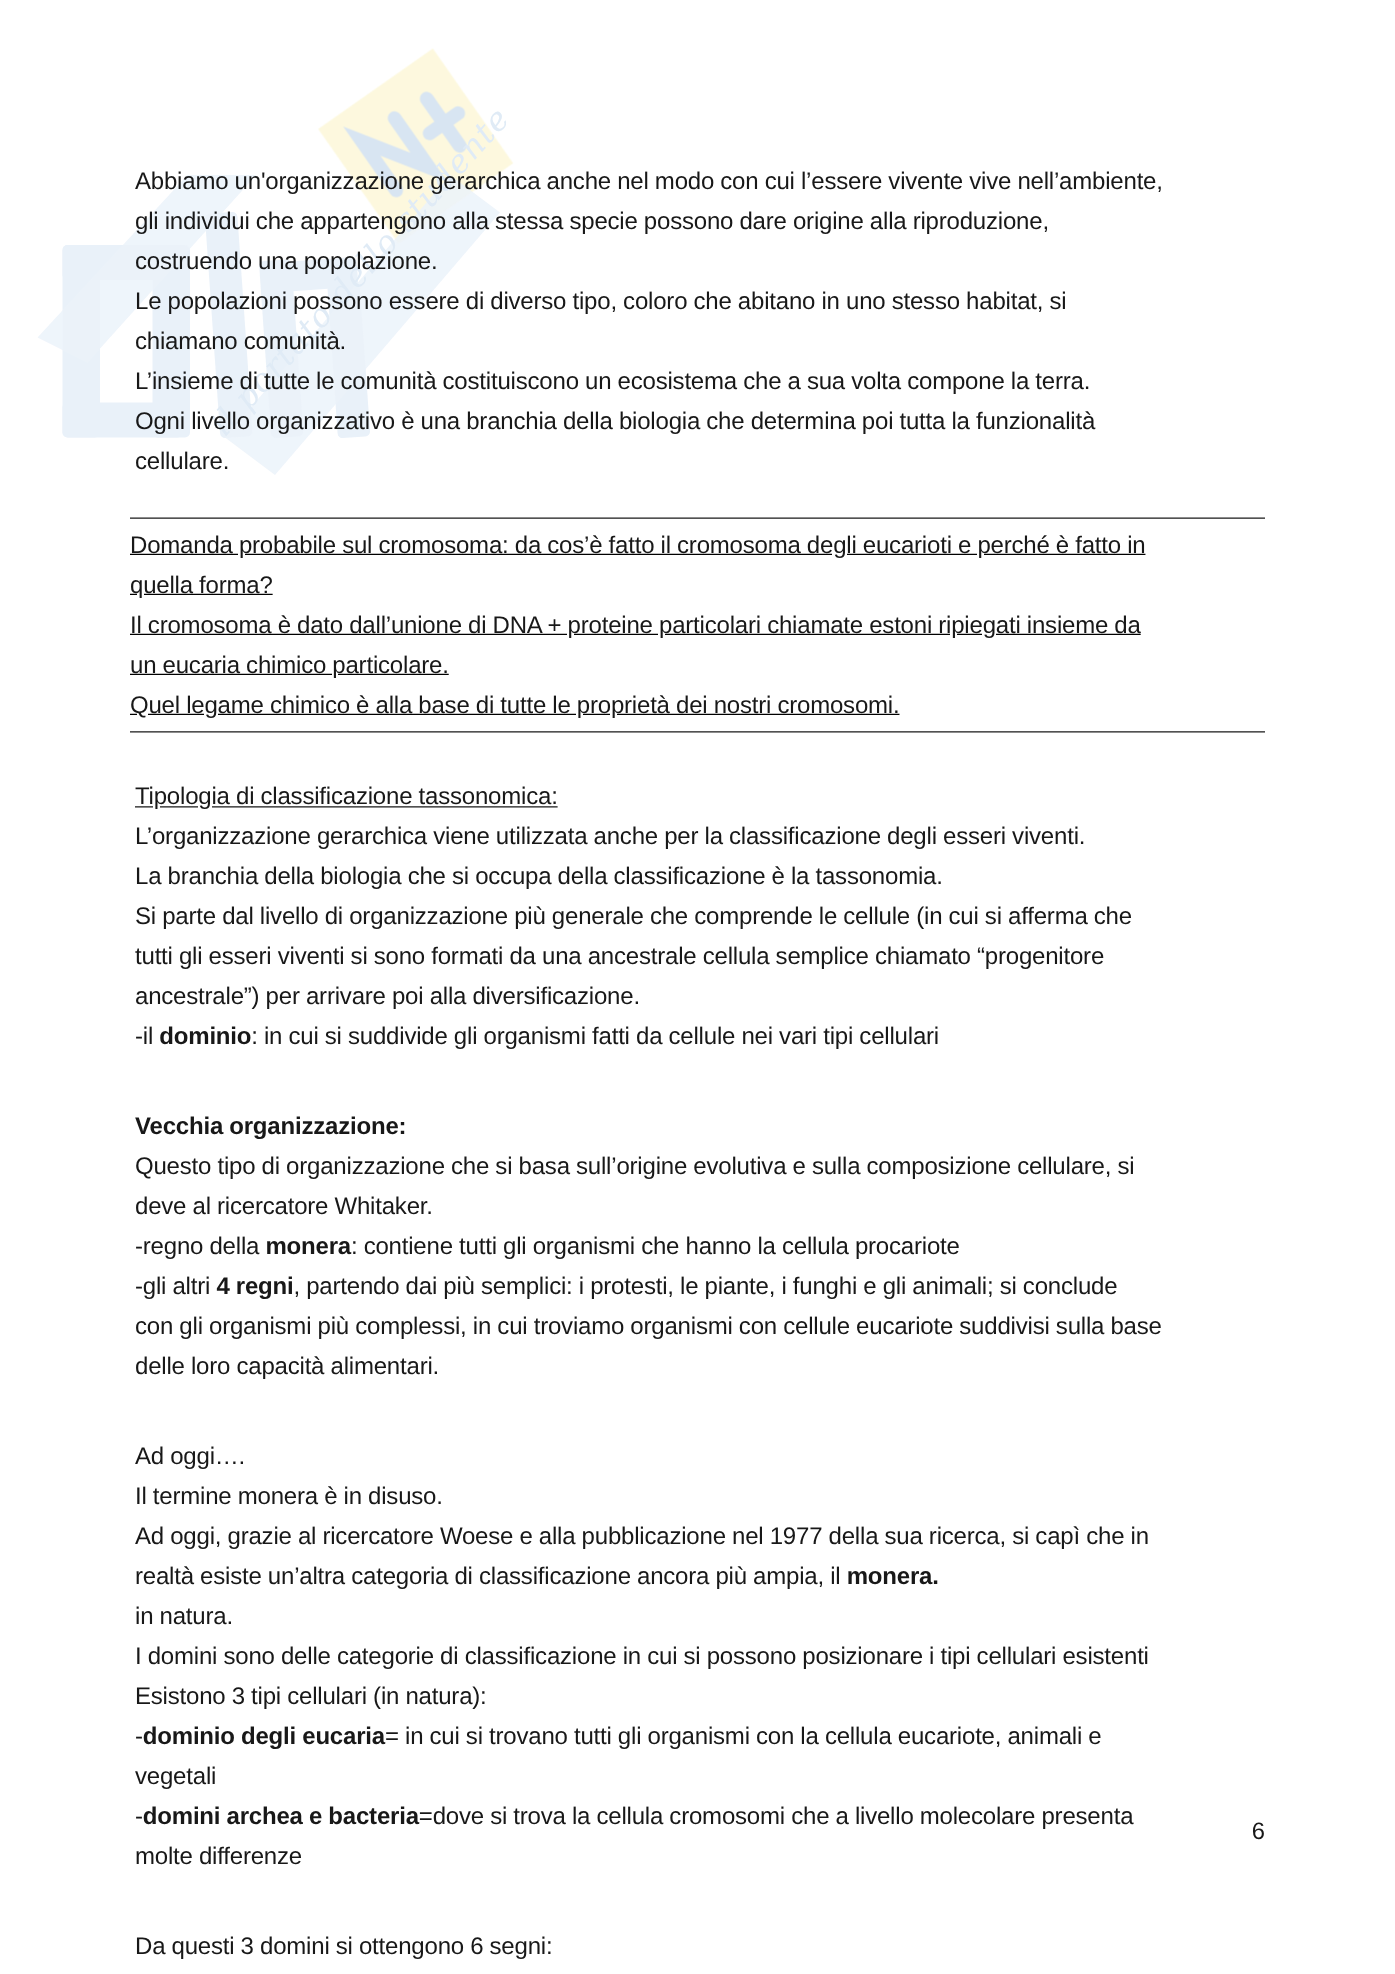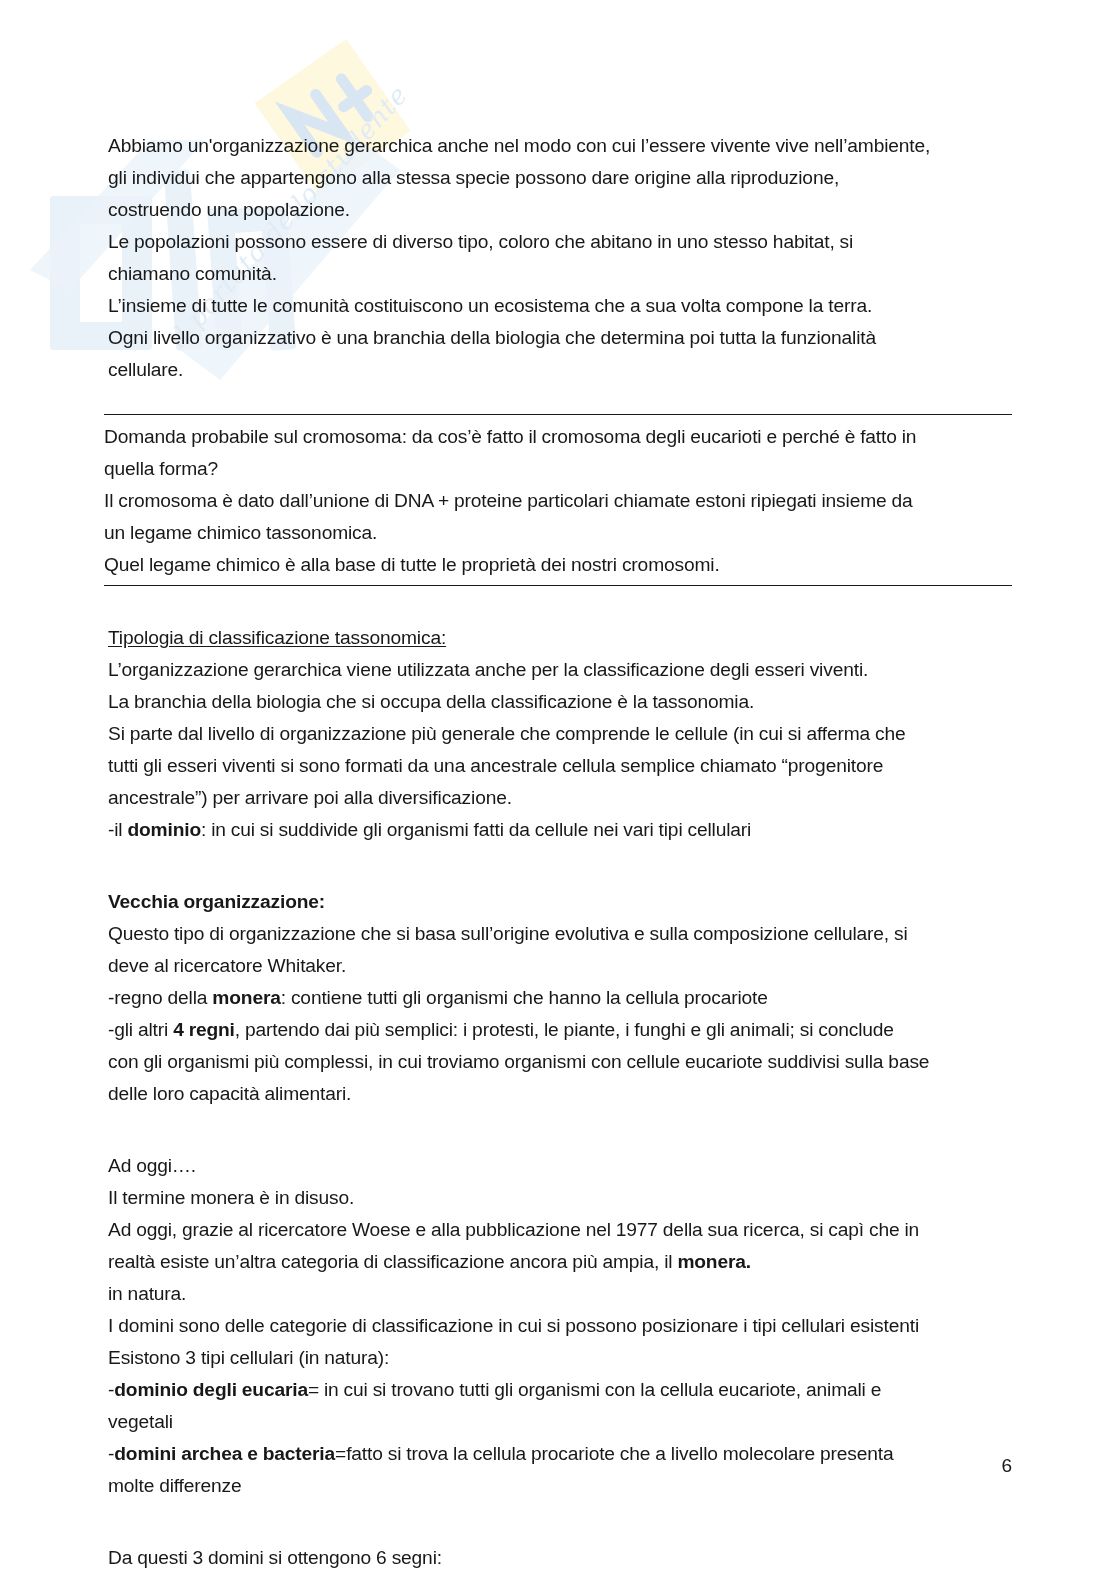--- a/index.html
+++ b/index.html
@@ -60,20 +60,21 @@
   b, .b { font-weight: bold; }
   .u { text-decoration: underline; text-underline-offset: 2px; }
 
   
   .ruled-box {
     border-top: 1.6px solid #1a1a1a;
     border-bottom: 1.6px solid #1a1a1a;
     width: 908px;
     padding: 6px 0 4px 0;
     box-sizing: border-box;
+    text-decoration: underline;
   }
 
   
   #page-number {
     position: absolute;
     left: 0;
     top: 1455px;
     width: 1012px;
     text-align: right;
     font-size: 19px;
@@ -132,21 +133,21 @@
       <div class="line">Ogni livello organizzativo è una branchia della biologia che determina poi tutta la funzionalità</div>
       <div class="line">cellulare.</div>
     </div>
 
     <div class="spacer-sm"></div>
 
     <div class="ruled-box">
       <div class="line">Domanda probabile sul cromosoma: da cos’è fatto il cromosoma degli eucarioti e perché è fatto in</div>
       <div class="line">quella forma?</div>
       <div class="line">Il cromosoma è dato dall’unione di DNA + proteine particolari chiamate estoni ripiegati insieme da</div>
-      <div class="line">un legame chimico tassonomica.</div>
+      <div class="line">un eucaria chimico particolare.</div>
       <div class="line">Quel legame chimico è alla base di tutte le proprietà dei nostri cromosomi.</div>
     </div>
 
     <div class="spacer"></div>
 
     <div class="block">
       <div class="line"><span class="u">Tipologia di classificazione tassonomica:</span></div>
       <div class="line">L’organizzazione gerarchica viene utilizzata anche per la classificazione degli esseri viventi.</div>
       <div class="line">La branchia della biologia che si occupa della classificazione è la tassonomia.</div>
       <div class="line">Si parte dal livello di organizzazione più generale che comprende le cellule (in cui si afferma che</div>
@@ -172,21 +173,21 @@
     <div class="block">
       <div class="line">Ad oggi….</div>
       <div class="line">Il termine monera è in disuso.</div>
       <div class="line">Ad oggi, grazie al ricercatore Woese e alla pubblicazione nel 1977 della sua ricerca, si capì che in</div>
       <div class="line"><span>realtà esiste un’altra categoria di classificazione ancora più ampia, il </span><b>monera.</b></div>
       <div class="line">in natura.</div>
       <div class="line">I domini sono delle categorie di classificazione in cui si possono posizionare i tipi cellulari esistenti</div>
       <div class="line">Esistono 3 tipi cellulari (in natura):</div>
       <div class="line"><span>-</span><b>dominio degli eucaria</b><span>= in cui si trovano tutti gli organismi con la cellula eucariote, animali e</span></div>
       <div class="line">vegetali</div>
-      <div class="line"><span>-</span><b>domini archea e bacteria</b><span>=fatto si trova la cellula procariote che a livello molecolare presenta</span></div>
+      <div class="line"><span>-</span><b>domini archea e bacteria</b><span>=dove si trova la cellula cromosomi che a livello molecolare presenta</span></div>
       <div class="line">molte differenze</div>
     </div>
 
     <div class="spacer"></div>
 
     <div class="block">
       <div class="line">Da questi 3 domini si ottengono 6 segni:</div>
       <div class="line">Woese, da una prima osservazione, vide che i bacteria e gli archea sono entrambe prive di nucleo</div>
 
     </div>

